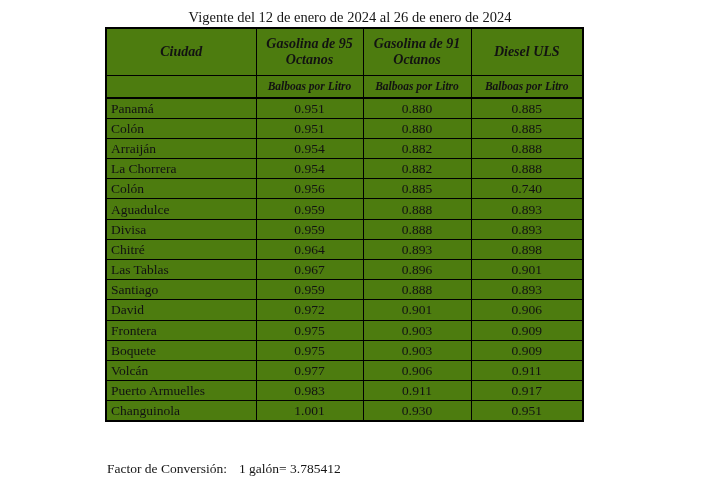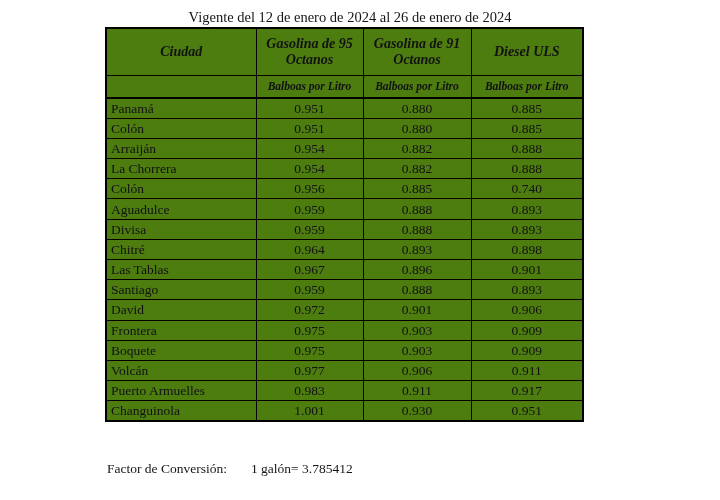--- a/index.html
+++ b/index.html
@@ -122,21 +122,21 @@
 
   .footer-note {
     position: absolute;
     left: 107px;
     top: 460px;
     font-size: 13.5px;
     line-height: 17px;
     color: #161616;
     white-space: nowrap;
   }
-  .footer-note .fn-label { margin-right: 24px; }
+  .footer-note .fn-label { margin-right: 12px; }
   .footer-note .fn-value { }
 </style>
 </head>
 <body>
 
 <div class="page">
 
   <div class="top-sliver"></div>
 
   <div class="doc-title">Vigente del 12 de enero de 2024 al 26 de enero de 2024</div>

